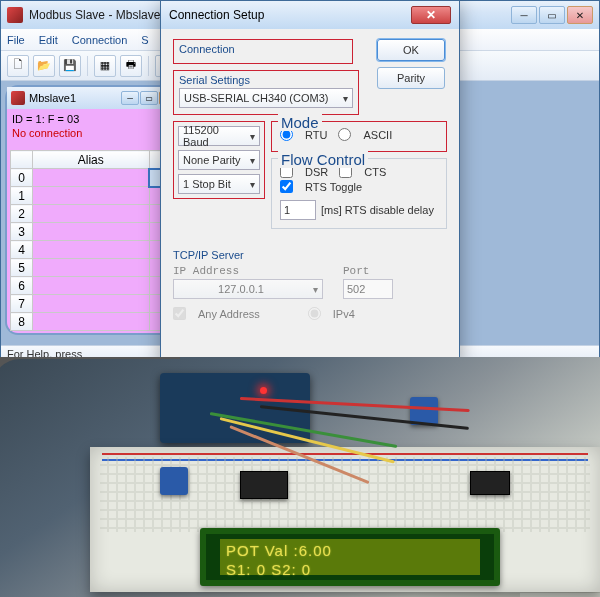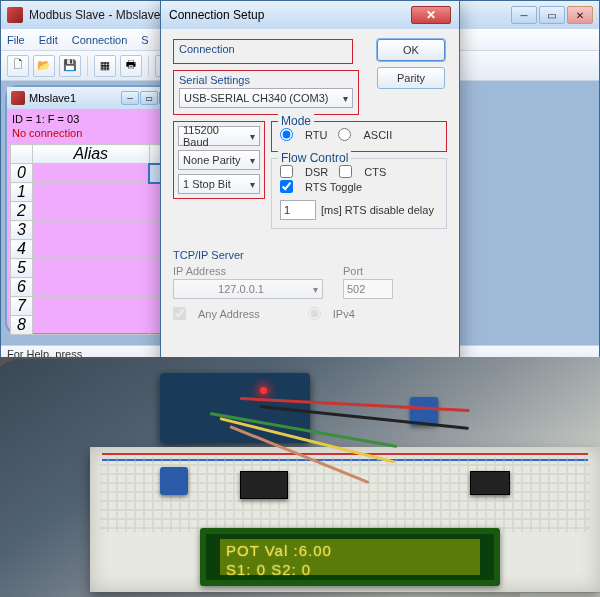--- a/index.html
+++ b/index.html
@@ -25,21 +25,21 @@
   
   .child-window { position:absolute; top: 4px; left: 4px; width: 178px; height: 250px; background:#f0abfc; border:2px solid #7a9ecb; border-radius:13px; }
   .child-title { height:22px; background:linear-gradient(to bottom,#eaf2fc,#c9ddf4); display:flex; align-items:center; padding:0 4px; font-size:11px;}
   .child-title .icon { width:14px; height:14px; background:linear-gradient(135deg,#d44,#822); margin-right:4px; border-radius:2px;}
   .child-title .win-btns { margin-left:auto; display:flex; gap:1px;}
   .child-title .win-btn { width:18px; height:14px; font-size:8px;}
   .child-body { padding: 3px; font-size:11px; }
   .id-line { color:#000; font-size:11px; padding:1px 2px;}
   .no-conn { color:#c00; font-size:11px; padding:1px 2px;}
   
-  .grid-table { width:100%; border-collapse:collapse; font-size:16px; margin-top:4px;font-style:italic;}
+  .grid-table { width:100%; border-collapse:collapse; font-size:12px; margin-top:10px;}
   .grid-table th, .grid-table td { border:1px solid #c9c9c9; height:18px; text-align:center;}
   .grid-table th { background:linear-gradient(to bottom,#fff,#e8eff8); font-weight:normal;}
   .grid-table td.rowhead { background:linear-gradient(to bottom,#fff,#e8eff8); width:22px;}
   .grid-table td.selected { background:#cfe2f8; border:2px solid #3a76c3;}
   
   .statusbar { position:absolute; bottom:0; left:0; right:0; height:19px; background:linear-gradient(to bottom,#f6f9fd,#e3ebf5); border-top:1px solid #c4d2e4; font-size:11px; padding:2px 6px; color:#333;}
   
   
   .dialog { position: absolute; top: 0; left: 160px; width: 300px; height: 363px; background:#f0f0f0; border:1px solid #3e6a98; box-shadow: 0 4px 18px rgba(0,0,0,0.35); }
   .dialog .titlebar { height:28px; background:linear-gradient(to bottom,#e8f1fb,#c2daf3); display:flex; align-items:center; padding:0 8px; font-size:12px;}
@@ -56,33 +56,33 @@
   .btn { width: 68px; height:22px; background:linear-gradient(to bottom,#fff,#e4ecf6); border:1px solid #8fb4d9; border-radius:3px; font-size:11px; display:flex; align-items:center; justify-content:center;}
   .btn.default { border:1px solid #4a8cd6; box-shadow: 0 0 0 1px #85b7ea;}
   .right-btns { position:absolute; top:38px; right:14px; display:flex; flex-direction:column; gap:6px;}
   
   .row { display:flex; gap:6px; align-items:flex-start;}
   .col-left { display:flex; flex-direction:column; gap:4px; border:1.5px solid #c23; padding:4px;}
   .col-right { flex:1; display:flex; flex-direction:column; gap:6px;}
   
   .fieldset { border:1px solid #c8d0da; padding:6px 8px 8px 8px; position:relative;}
   .fieldset.red { border:1.5px solid #c23;}
-  .fieldset legend { font-size:12px; color:#1a4b8c; padding:0 3px; position:absolute; top:-8px; left:6px; background:#f0f0f0;}
+  .fieldset legend { font-size:15px; color:#1a4b8c; padding:0 3px; position:absolute; top:-8px; left:6px; background:#f0f0f0;}
   
   .radio, .check { display:inline-flex; align-items:center; gap:12px; font-size:11px; margin-right:8px;}
   .radio input, .check input { margin:0;}
   
   .textbox { border:1px solid #aab; background:#fff; height:20px; width:36px; padding:0 3px; font-size:11px; display:inline-flex; align-items:center;}
   
   .tcp-section { margin-top:20px;}
   .tcp-row { display:flex; gap:20px; margin-top:4px;}
   .tcp-col { display:flex; flex-direction:column; gap:2px;}
   .tcp-col .combo { width: 150px; opacity:0.6;justify-content:center;}
   .tcp-col.port .textbox { width:50px; opacity:0.6;}
-  .disabled-label { color:#888;}
+  .disabled-label { color:#888;font-family:Liberation Mono, monospace;}
   
   
   .photo { position:absolute; top:357px; left:0; width:600px; height:240px; background:linear-gradient(145deg,#3a4854 0%, #516272 30%, #8a9298 55%, #c9cdc6 80%, #b7baaf 100%); overflow:hidden;}
   .breadboard { position:absolute; top:90px; left:90px; width:510px; height:145px; background:#e7e9e1; border-radius:0; box-shadow: inset 0 0 20px rgba(0,0,0,0.2), 0 6px 12px rgba(0,0,0,0.4);}
   .bb-holes { position:absolute; inset:10px 10px 60px 10px; background: repeating-linear-gradient(to right, transparent 0 7px, #bcc0b5 7px 9px), repeating-linear-gradient(to bottom, transparent 0 7px, #bcc0b5 7px 9px); opacity:0.35;}
   .bb-line-red { position:absolute; left:12px; right:12px; height:1.5px; background:#c33;}
   .bb-line-blue { position:absolute; left:12px; right:12px; height:1.5px; background:#36c;}
   .lcd { position:absolute; bottom:6px; left:110px; width:300px; height:58px; background:#0a3e0a; border:6px solid #1a5a10; border-radius:3px; box-shadow:0 2px 6px rgba(0,0,0,0.5);}
   .lcd-screen { position:absolute; inset:5px 14px; background:#5a7a0a; font-family: 'Courier New', monospace; font-size:15px; color:#e8e050; padding:3px 6px; line-height:1.25; letter-spacing:1px; text-shadow: 0 0 2px rgba(232,224,80,0.6);}
   .chip { position:absolute; background:#222; border:1px solid #000; box-shadow:0 2px 4px rgba(0,0,0,0.5);}

